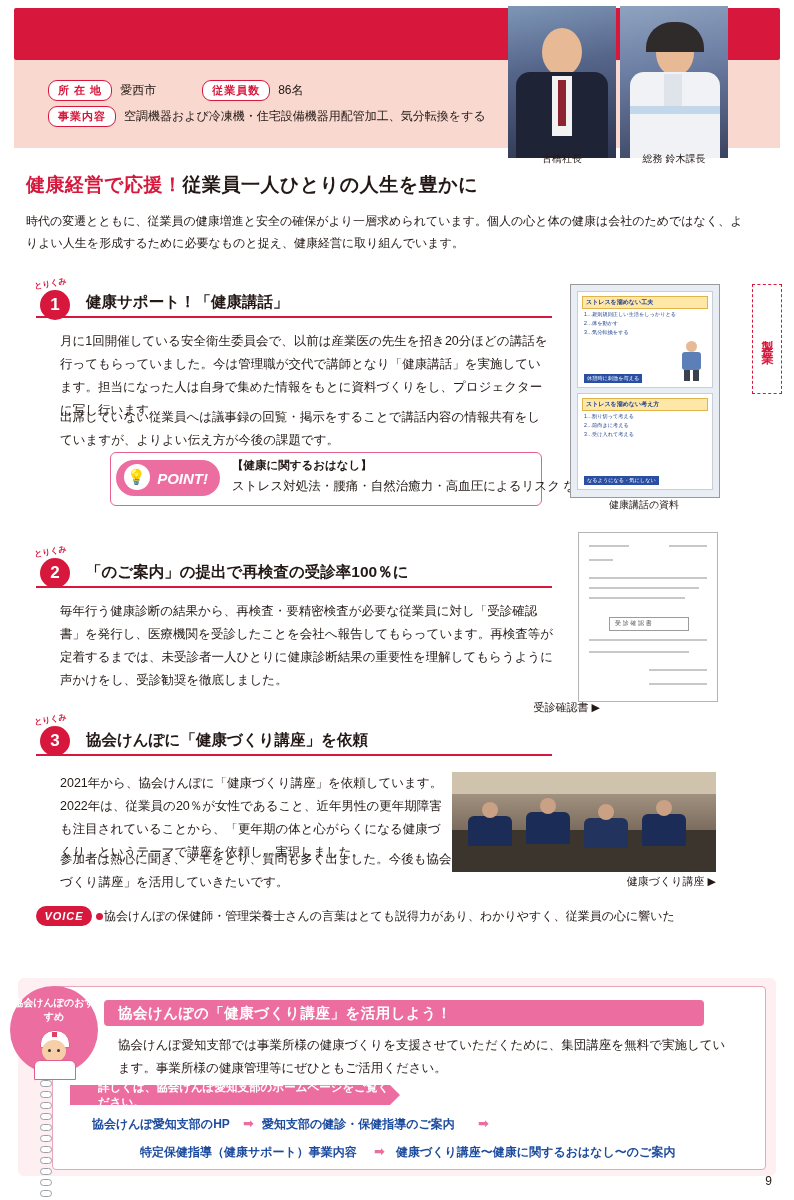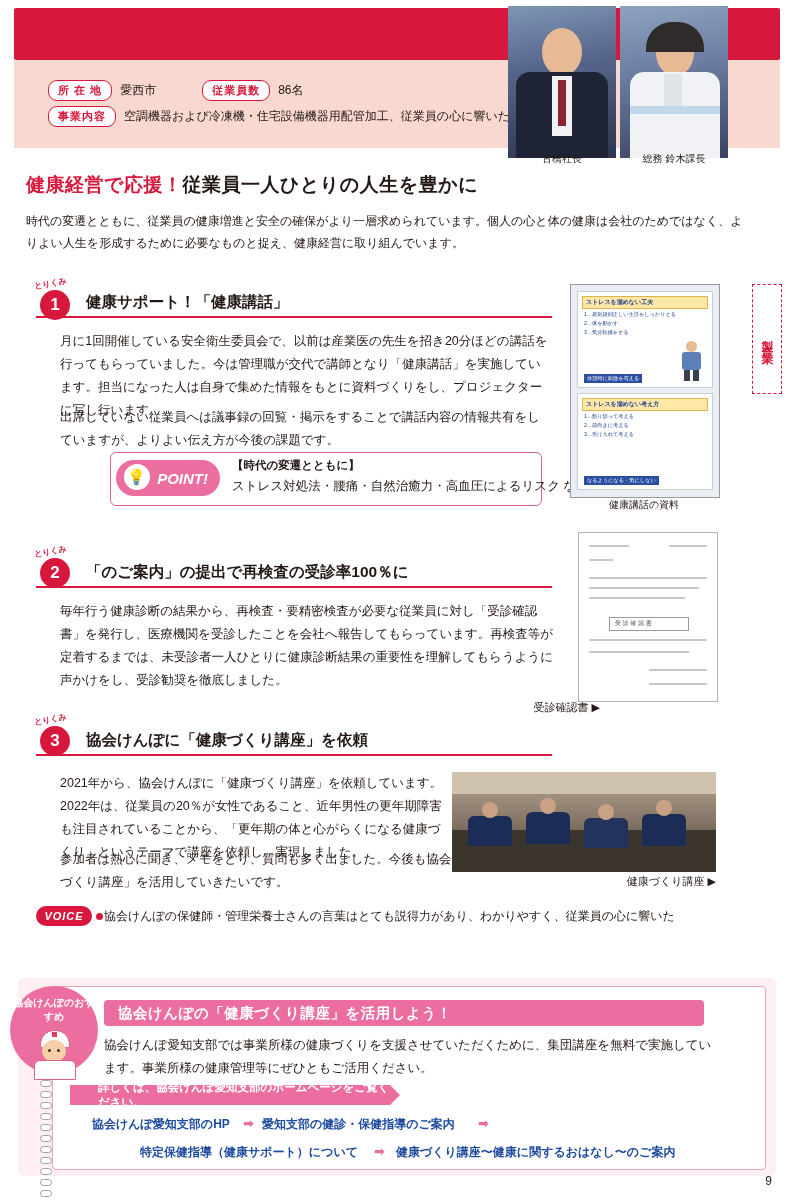--- a/index.html
+++ b/index.html
@@ -183,21 +183,21 @@
   }
   .nurse{
     position:absolute;left:26px;top:1030px;width:56px;height:46px;
   }
   .promo-h{
     position:absolute;left:104px;top:1000px;width:600px;height:26px;
     background:#ec6ea0;border-radius:4px;color:#fff;font-size:14.5px;font-weight:bold;
     display:flex;align-items:center;padding-left:14px;box-sizing:border-box;letter-spacing:.5px;
   }
   .promo-b{
-    position:absolute;left:104px;top:1034px;width:620px;
+    position:absolute;left:118px;top:1034px;width:620px;
     font-size:12.5px;line-height:1.85;color:#231815;
   }
   .promo-ribbon{
     position:absolute;left:70px;top:1085px;width:320px;height:20px;
     background:#ec6ea0;color:#fff;font-size:11.5px;font-weight:bold;
     display:flex;align-items:center;padding-left:28px;box-sizing:border-box;
   }
   .promo-ribbon:after{
     content:"";position:absolute;right:-10px;top:0;border-left:10px solid #ec6ea0;
     border-top:10px solid transparent;border-bottom:10px solid transparent;
@@ -231,21 +231,21 @@
   <div class="tagrow" style="left:48px;top:80px;">
     <span class="tag">所 在 地</span>
     <span class="tagval">愛西市</span>
     <span style="display:inline-block;width:30px;"></span>
     <span class="tag">従業員数</span>
     <span class="tagval">86名</span>
   </div>
 
   <div class="tagrow" style="left:48px;top:106px;">
     <span class="tag">事業内容</span>
-    <span class="tagval">空調機器および冷凍機・住宅設備機器用配管加工、従業員の心に響いた</span>
+    <span class="tagval">空調機器および冷凍機・住宅設備機器用配管加工、気分転換をする</span>
   </div>
 
   <div class="photo-a">
     <div class="face" style="left:34px;top:22px;width:40px;height:48px;"></div>
     <div class="body-sh" style="left:8px;top:66px;width:92px;height:90px;background:#1e2436;"></div>
     <div style="position:absolute;left:44px;top:70px;width:20px;height:60px;background:#f2f2f2;"></div>
     <div style="position:absolute;left:50px;top:74px;width:8px;height:46px;background:#8e2430;"></div>
   </div>
   <div class="photo-b">
     <div class="face" style="left:36px;top:24px;width:38px;height:46px;"></div>
@@ -272,21 +272,21 @@
   <div class="body-txt" style="left:60px;top:330px;width:492px;">
     <span>月に1回開催している安全衛生委員会で、以前は産業医の先生を招き20分ほどの講話を行ってもらっていました。今は管理職が交代で講師となり「健康講話」を実施しています。担当になった人は自身で集めた情報をもとに資料づくりをし、プロジェクターに写し行います。</span>
   </div>
   <div class="body-txt" style="left:60px;top:406px;width:492px;">
     <span>出席していない従業員へは議事録の回覧・掲示をすることで講話内容の情報共有をしていますが、よりよい伝え方が今後の課題です。</span>
   </div>
 
   <div class="point-box"></div>
   <div class="point-badge">POINT!</div>
   <div class="bulb">💡</div>
-  <div class="point-t1">【時代の変遷とともに】</div>
+  <div class="point-t1">【健康に関するおはなし】</div>
   <div class="point-t2">ストレス対処法・腰痛・自然治癒力・高血圧によるリスク など</div>
 
   <div class="slides">
     <div class="slide" style="top:6px;">
       <div class="sl-hd">ストレスを溜めない工夫</div>
       <div class="sl-li">1…規則規則正しい生活をしっかりとる</div>
       <div class="sl-li">2…体を動かす</div>
       <div class="sl-li">3…気分転換をする</div>
       <div class="sl-foot">休憩時に刺激を与える</div>
       <div class="sl-figure">
@@ -398,18 +398,18 @@
 
   <div class="promo-h">協会けんぽの「健康づくり講座」を活用しよう！</div>
   <div class="promo-b">協会けんぽ愛知支部では事業所様の健康づくりを支援させていただくために、集団講座を無料で実施しています。事業所様の健康管理等にぜひともご活用ください。</div>
   <div class="promo-ribbon">詳しくは、協会けんぽ愛知支部のホームページをご覧ください。</div>
 
   <div class="lnk" style="left:92px;top:1116px;">協会けんぽ愛知支部のHP</div>
   <div class="arrow" style="left:243px;top:1116px;">➡</div>
   <div class="lnk" style="left:262px;top:1116px;">愛知支部の健診・保健指導のご案内</div>
   <div class="arrow" style="left:478px;top:1116px;">➡</div>
 
-  <div class="lnk" style="left:140px;top:1144px;">特定保健指導（健康サポート）について</div>
+  <div class="lnk" style="left:140px;top:1144px;">特定保健指導（健康サポート）事業内容</div>
   <div class="arrow" style="left:374px;top:1144px;">➡</div>
   <div class="lnk" style="left:396px;top:1144px;">健康づくり講座〜健康に関するおはなし〜のご案内</div>
 
   <div class="pgnum">9</div>
 </div>
 
 </body></html>

